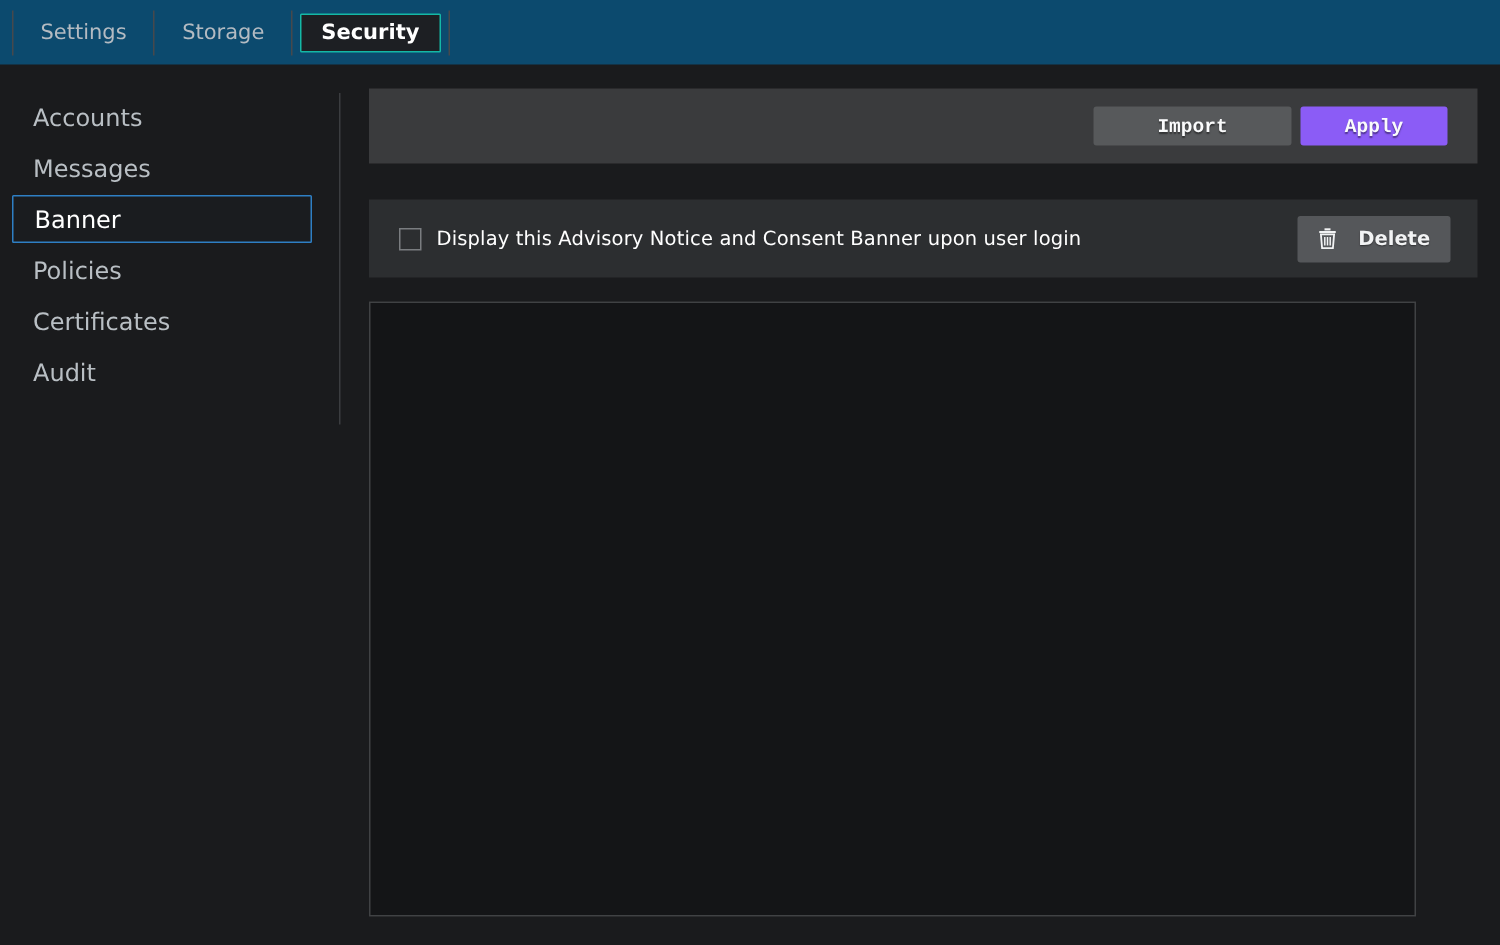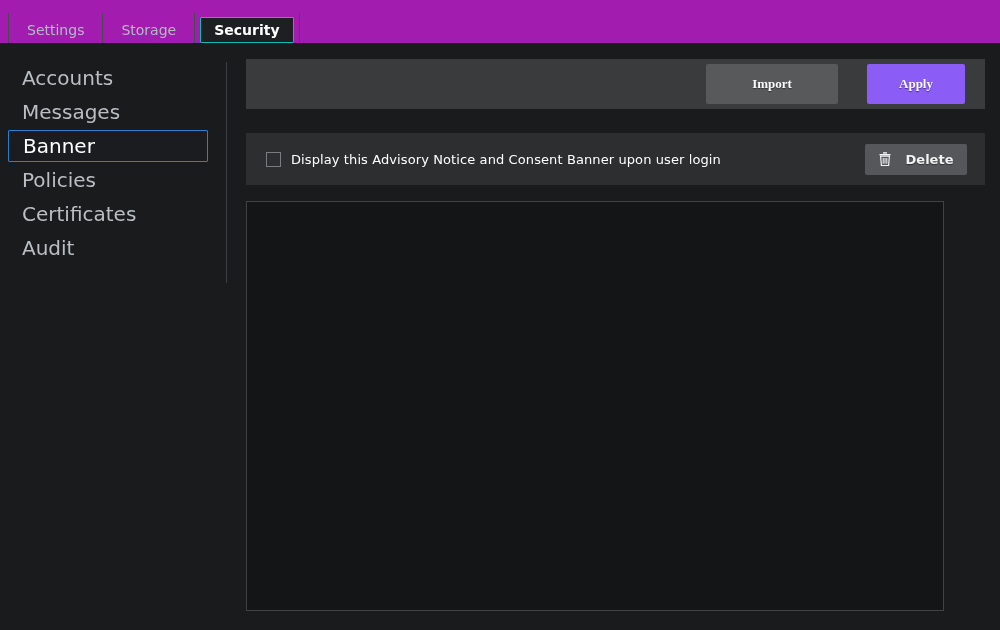--- a/index.html
+++ b/index.html
@@ -6,23 +6,23 @@
   html, body { width: 1000px; height: 630px; overflow: hidden; }
   body {
     background: #1a1b1d;
     font-family: "DejaVu Sans", "Liberation Sans", sans-serif;
     position: relative;
   }
 
   
   .topbar {
     height: 43px;
-    background: #a21caf;
-    display: flex;
-    align-items: flex-end;
+    background: #0c4a6e;
+    display: flex;
+    align-items: center;
     padding-left: 8px;
   }
   .vdiv {
     width: 1px; height: 30px;
     background: #47494c;
     flex: 0 0 1px;
   }
   .tab {
     font-size: 14px;
     color: #b4bbc2;
@@ -46,21 +46,21 @@
     position: absolute;
     top: 43px; left: 0; bottom: 0;
     width: 226px;
     padding-top: 18px;
   }
   .side-item {
     height: 34px;
     display: flex;
     align-items: center;
     padding-left: 22px;
-    font-size: 20px;
+    font-size: 16px;
     color: #b9bfc4;
     cursor: pointer;
   }
   .side-item.active {
     color: #ffffff;
     background: #1a1c1f;
     border: 1px solid #2e7fc4;
     border-radius: 1px;
     margin: 1px 18px 1px 8px;
     padding-left: 14px;
@@ -83,33 +83,32 @@
     margin-top: 59px;
     height: 50px;
     background: #3a3b3d;
     display: flex;
     align-items: center;
     justify-content: flex-end;
     padding-right: 20px;
     gap: 6px;
   }
   .btn {
-    height: 40px;
+    height: 26px;
     border: none;
     border-radius: 2px;
-    font-family: Liberation Serif, serif;
+    font-family: Liberation Mono, monospace;
     font-size: 13px;
     font-weight: 600;
     color: #fafbfc;
     text-shadow: 0 1px 1px rgba(0,0,0,0.45);
     cursor: pointer;
     display: inline-flex;
     align-items: center;
     justify-content: center;
-    margin-left: 23px;
   }
   .btn-import { width: 132px; background: #57595b; }
   .btn-apply  { width: 98px;  background: #8b5cf6; }
 
   .check-row {
     margin-top: 24px;
     height: 52px;
     background: #2c2e30;
     display: flex;
     align-items: center;

